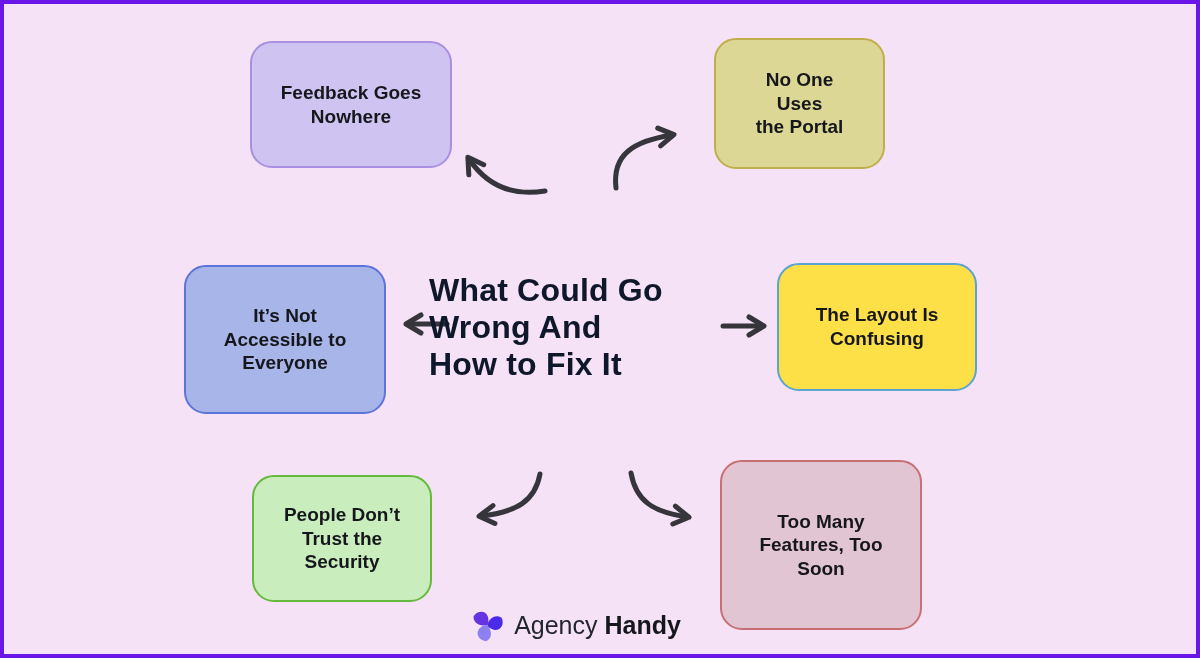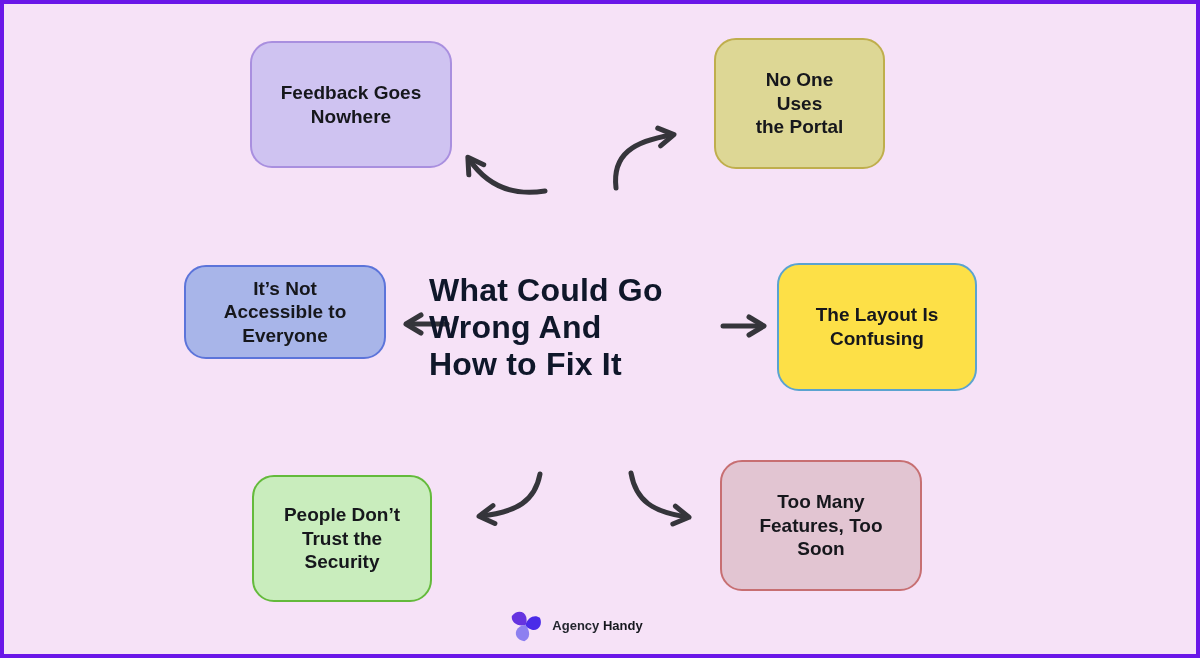--- a/index.html
+++ b/index.html
@@ -16,35 +16,35 @@
   .arrows{position:absolute;left:0;top:0;width:1200px;height:658px;pointer-events:none;}
   .arrows path{stroke:var(--arrow,#35353b);stroke-width:5;fill:none;stroke-linecap:round;}
   .node{
     position:absolute;display:flex;align-items:center;justify-content:center;
     border:2px solid #888;border-radius:22px;box-sizing:border-box;
     text-align:center;font-weight:700;font-size:19px;line-height:1.24;
     color:#16171c;white-space:pre-line;padding:8px 28px;
   }
   .n-feedback {left:246px; top:37px;  width:202px; height:127px;}
   .n-portal   {left:710px; top:34px;  width:171px; height:131px;}
-  .n-access   {left:180px; top:261px; width:202px; height:94px;}
+  .n-access   {left:180px; top:261px; width:202px; height:149px;}
   .n-layout   {left:773px; top:259px; width:200px; height:128px;}
   .n-security {left:248px; top:471px; width:180px; height:127px;}
-  .n-features {left:716px; top:456px; width:202px; height:131px;}
+  .n-features {left:716px; top:456px; width:202px; height:170px;}
   .title{
     position:absolute;left:425px;top:268px;width:300px;
     text-align:left;font-weight:700;font-size:32px;line-height:1.15;
     color:#0f172a;white-space:pre-line;letter-spacing:.2px;
   }
   .footer{
     position:absolute;bottom:11px;left:50%;transform:translateX(-50%);margin-left:-25px;
     display:flex;align-items:center;gap:9px;
   }
   .logo-mark{display:inline-flex;width:36px;height:36px;}
-  .brand{font-size:13px;color:#23262e;font-weight:bold;}
+  .brand{font-size:25px;color:#23262e;}
   .brand b{color:#15171d;}
 </style>
 </head>
 <body>
 
 <div class="frame" style="--bg: #f6e2f7; --frame: #6a16e8; --arrow: #35353b;">
 
   <svg class="arrows" viewBox="0 0 1200 658">
     <defs>
       <marker id="ah" markerUnits="userSpaceOnUse" markerWidth="28" markerHeight="28" refX="17" refY="13" orient="auto">

